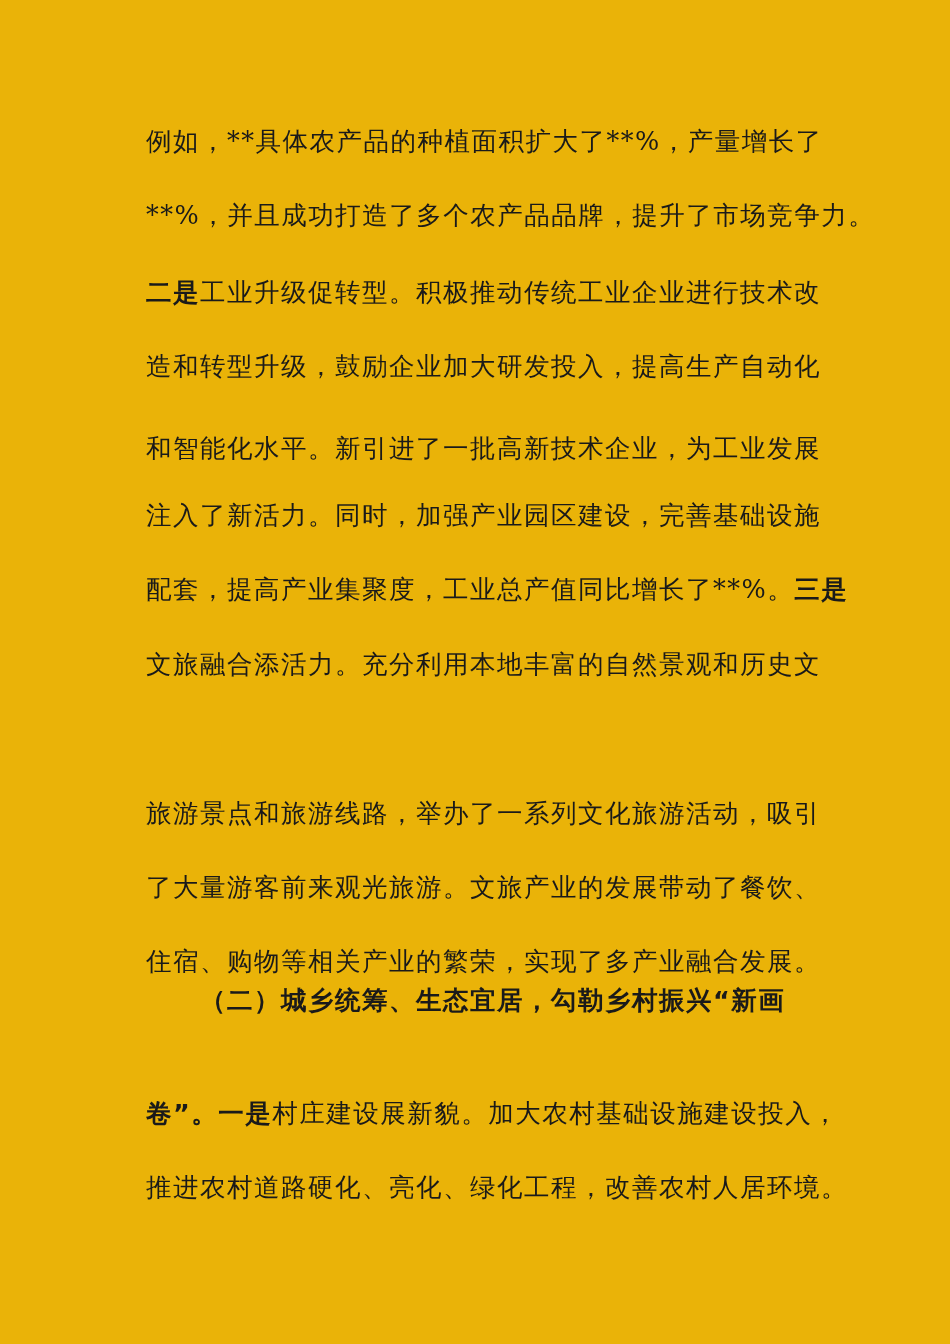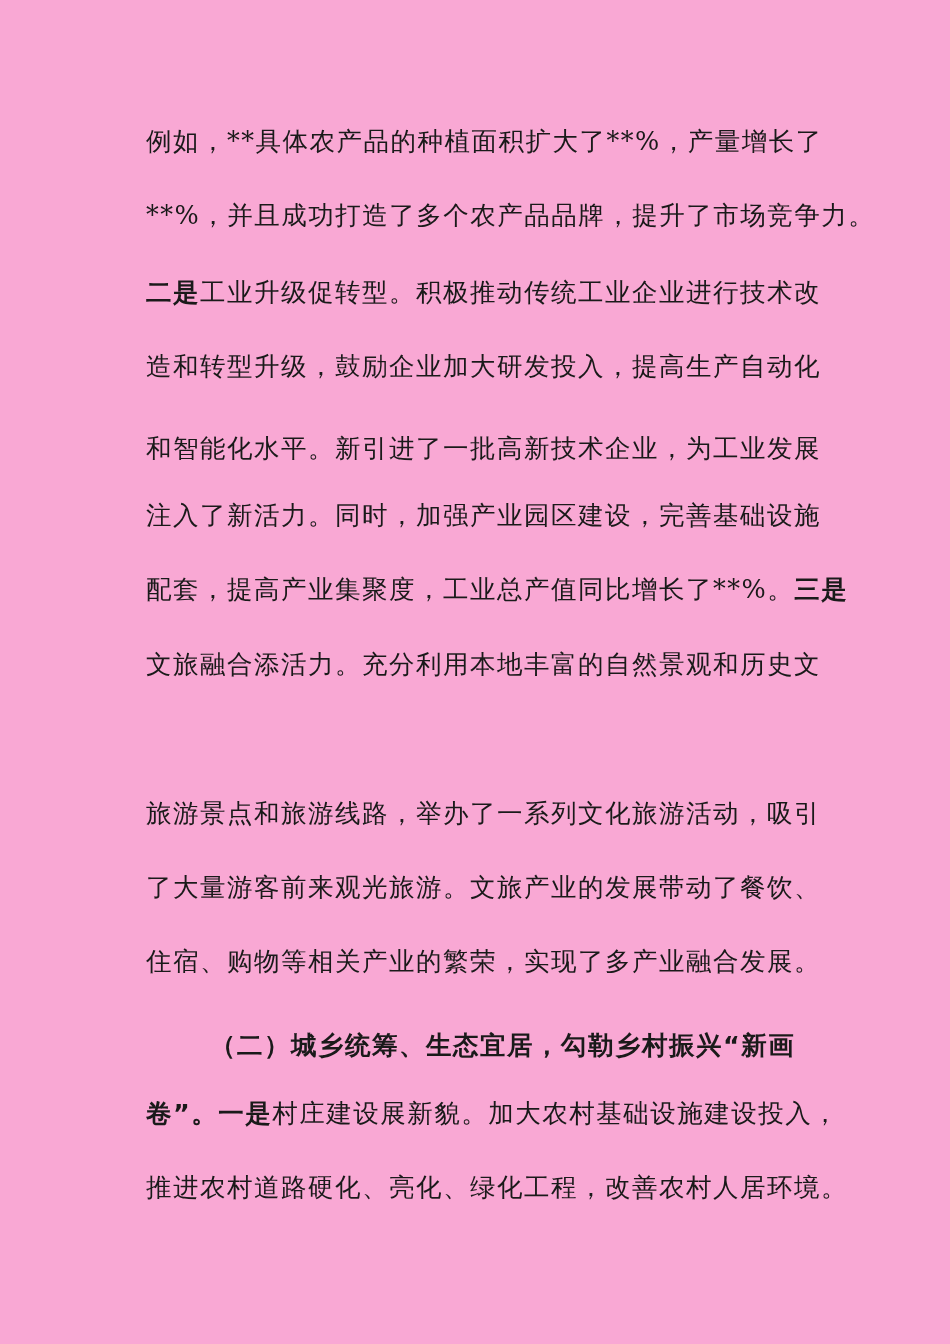--- a/index.html
+++ b/index.html
@@ -13,21 +13,21 @@
       position: relative;
       overflow: hidden;
       font-family: "DejaVu Serif", "Liberation Serif", serif;
       color: #1a1a1a;
     }
     .page {
       position: absolute;
       left: 0; top: 0;
       width: 950px;
       height: 1344px;
-      background: #f9a8d4;
+      background: #eab308;
     }
     .line {
       position: absolute;
       left: 146px;
       height: 32px;
       line-height: 32px;
       font-size: 25.5px;
       white-space: nowrap;
       letter-spacing: 1.5px;
       font-weight: normal;
@@ -85,21 +85,21 @@
   </div>
 
   <div class="line" style="top:871px;">
     <span>了大量游客前来观光旅游。文旅产业的发展带动了餐饮、</span>
   </div>
 
   <div class="line" style="top:945px;text-align:center;">
     <span>住宿、购物等相关产业的繁荣，实现了多产业融合发展。</span>
   </div>
 
-  <div class="line heading" style="top:1029px;margin-left:10px;">
+  <div class="line heading" style="top:984px;">
     <span>（二）城乡统筹、生态宜居，勾勒乡村振兴“新画</span>
   </div>
 
   <div class="line" style="top:1097px;text-align:center;">
     <span class="b">卷”。一是</span><span>村庄建设展新貌。加大农村基础设施建设投入，</span>
   </div>
 
   <div class="line" style="top:1171px;">
     <span>推进农村道路硬化、亮化、绿化工程，改善农村人居环境。</span>
   </div>

